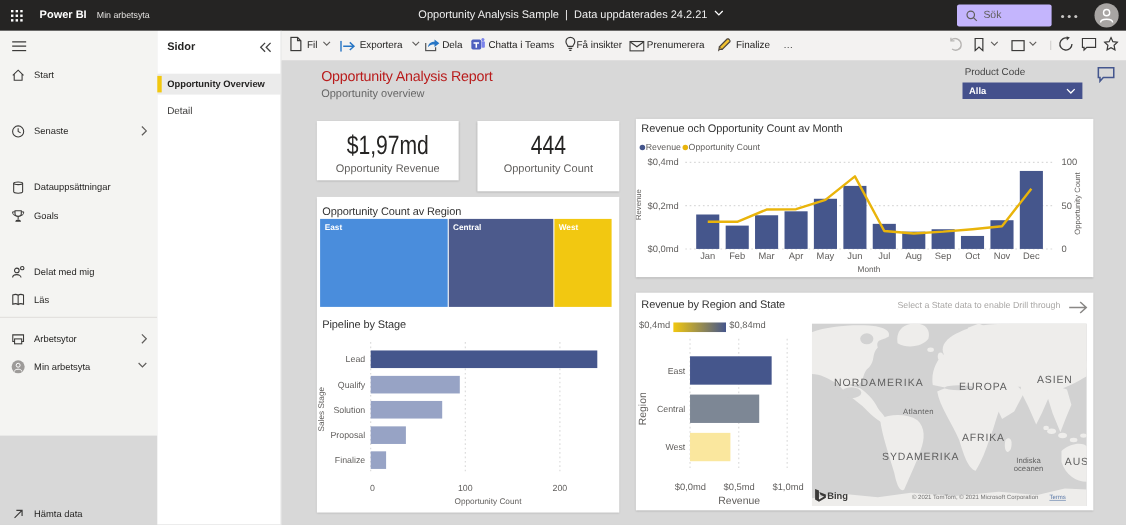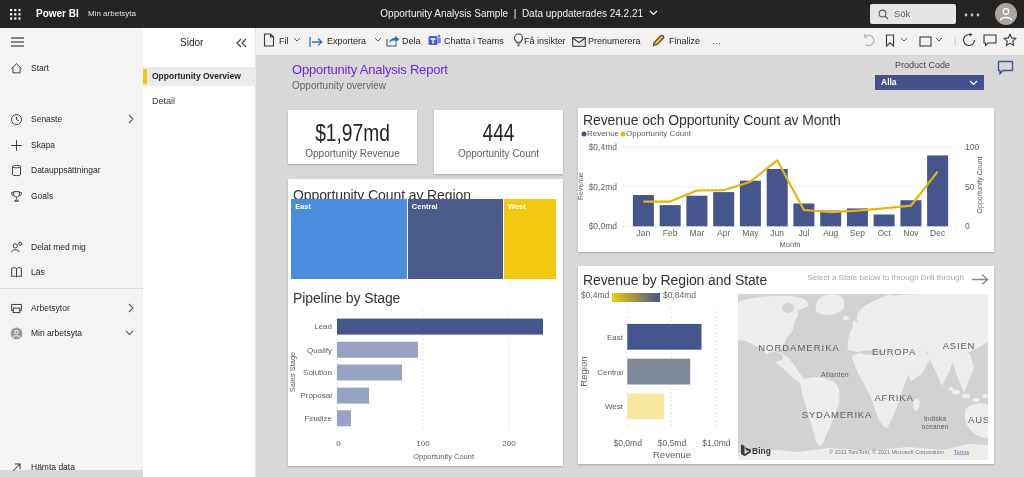--- a/index.html
+++ b/index.html
@@ -4,50 +4,50 @@
 <style>
 * { margin:0; padding:0; box-sizing:border-box; }
 html,body { width:1024px; height:477px; overflow:hidden; }
 body { font-family:"Liberation Sans", sans-serif; position:relative; background:#d8d8d8; }
 .abs { position:absolute; }
 
 #topbar { position:absolute; left:0; top:0; width:1024px; height:28px; background:#252423; color:#fff; }
 #topbar .brand { position:absolute; left:36px; top:0; line-height:28px; font-size:10px; font-weight:bold; color:#fff; }
 #topbar .ws { position:absolute; left:88px; top:0; line-height:28px; font-size:8px; color:#e3e1df; }
 #topbar .center { position:absolute; left:0; right:0; top:0; text-align:center; text-indent:14px; line-height:28px; font-size:10px; color:#f0f0f0; }
-#searchbox { position:absolute; left:870px; top:4px; width:86px; height:20px; background:#e5e5e5; border-radius:2px; color:#605e5c; font-size:9.5px; line-height:20px; }
+#searchbox { position:absolute; left:870px; top:4px; width:86px; height:20px; background:#c4b5fd; border-radius:2px; color:#605e5c; font-size:9.5px; line-height:20px; }
 #searchbox .stxt { position:absolute; left:24px; top:0; }
 #dots3 { position:absolute; left:964px; top:0; line-height:26px; color:#d0cecd; font-size:13px; letter-spacing:1px; }
 #avatar { position:absolute; left:995px; top:3px; width:22px; height:22px; border-radius:50%; background:#a8a5a3; }
 
-#nav { position:absolute; left:0; top:28px; width:143px; height:442px; background:#f4f4f2; }
+#nav { position:absolute; left:0; top:28px; width:143px; height:368px; background:#f4f4f2; }
 .navitem { position:absolute; left:0; width:143px; height:25px; }
 .navitem .ic { position:absolute; left:10px; top:6px; width:13px; height:13px; }
 .navitem .lbl { position:absolute; left:31px; top:0; line-height:25px; font-size:8.5px; color:#252423; }
 .navitem .chev { position:absolute; right:9px; top:0; line-height:25px; font-size:10px; color:#605e5c; }
 #navsep { position:absolute; left:0; top:288px; width:143px; height:1px; background:#e1dfdd; }
 
 #sidor { position:absolute; left:143px; top:28px; width:113px; height:449px; background:#ffffff; border-right:1px solid #e3e3e3; }
-#sidor .hdr { position:absolute; left:9px; top:9px; font-size:10px; font-weight:normal; color:#252423;margin-left:28px; }
+#sidor .hdr { position:absolute; left:9px; top:9px; font-size:10px; font-weight:bold; color:#252423; }
 #sidor .coll { position:absolute; right:8px; top:7px; font-size:13px; color:#605e5c; }
 #pgsel { position:absolute; left:0; top:39px; width:113px; height:19px; background:#ebebeb; }
 #pgsel .bar { position:absolute; left:0; top:2px; width:4px; height:15px; background:#F2C80F; }
 #pgsel .t { position:absolute; left:9px; top:0; line-height:19px; font-size:8.5px; font-weight:bold; color:#252423; white-space:nowrap; }
 #pgdet { position:absolute; left:9px; top:68px; font-size:9px; color:#3b3a39; }
 
 #toolbar { position:absolute; left:256px; top:28px; width:768px; height:27px; background:#f3f2f1; color:#252423; font-size:9px; }
 .tbi { position:absolute; top:0; height:27px; line-height:27px; white-space:nowrap; }
 .tbi svg { vertical-align:-3px; } .tbi.cv svg { vertical-align:2px; }
 
 #canvas { position:absolute; left:256px; top:55px; width:768px; height:422px; background:#d8d8d8; }
 .card { position:absolute; background:#fff; box-shadow:0 0.6px 1.8px rgba(0,0,0,.22); }
-.ctitle { position:absolute; font-size:14px; letter-spacing:-0.1px; color:#333333; }
-#rpt-title { position:absolute; left:36px; top:7px; font-size:13px; letter-spacing:-0.2px; color:#6d28d9; }
+.ctitle { position:absolute; font-size:10px; letter-spacing:-0.1px; color:#333333; }
+#rpt-title { position:absolute; left:36px; top:7px; font-size:13px; letter-spacing:-0.2px; color:#b91c1c; }
 #rpt-sub { position:absolute; left:36px; top:25px; font-size:10px; color:#666; }
-#pc-label { position:absolute; left:639px; top:5px; font-size:9px; color:#444; }
+#pc-label { position:absolute; left:621px; top:5px; font-size:9px; color:#444; }
 #pc-drop { position:absolute; left:619px; top:20px; width:109px; height:15px; background:#44508c; color:#fff; }
 #pc-drop .v { position:absolute; left:6px; top:0; line-height:15px; font-size:8.5px; font-weight:bold; }
 
 .kpinum { position:absolute; left:0; width:100%; text-align:center; top:9px; font-size:24px; color:#252423; transform:scaleX(0.8); }
 .kpilbl { position:absolute; left:0; width:100%; text-align:center; top:38px; font-size:10px; color:#605e5c; }
 </style>
 </head>
 <body>
 <div id="topbar">
   <svg class="abs" style="left:10px;top:9px" width="11" height="11">
@@ -104,26 +104,20 @@
     </div>
   <div class="navitem" style="top:79px">
       <svg class="ic" viewBox="0 0 16 16">
         <circle cx="8" cy="8" r="6.2" fill="none" stroke="#3b3a39" stroke-width="1.2"></circle>
         <path d="M8 4.5 V8 L10.8 9.6" fill="none" stroke="#3b3a39" stroke-width="1.2"></path>
       </svg>
       <div class="lbl">Senaste</div>
       <div class="chev" style="top:7px;line-height:10px"><svg width="6" height="10">
           <path d="M1 1 L5 5 L1 9" stroke="#605e5c" stroke-width="1.1" fill="none"></path>
         </svg></div>
-    </div>
-  <div class="navitem" style="top:104.5px">
-      <svg class="ic" viewBox="0 0 16 16">
-        <path d="M8 1.5 V14.5 M1.5 8 H14.5" stroke="#3b3a39" stroke-width="1.2"></path>
-      </svg>
-      <div class="lbl">Skapa</div>
     </div>
   <div class="navitem" style="top:155.5px">
       <svg class="ic" viewBox="0 0 16 16">
         <path d="M4.5 2 H11.5 V6 C11.5 9 4.5 9 4.5 6 Z" fill="none" stroke="#3b3a39" stroke-width="1.2"></path>
         <path d="M4.5 3.2 H1.8 C1.8 6 3 7 4.8 7.2 M11.5 3.2 H14.2 C14.2 6 13 7 11.2 7.2" fill="none" stroke="#3b3a39" stroke-width="1.1"></path>
         <path d="M8 9 V11.5 M5.5 13.8 C5.5 12 10.5 12 10.5 13.8 Z" fill="none" stroke="#3b3a39" stroke-width="1.2"></path>
       </svg>
       <div class="lbl">Goals</div>
     </div>
   <div class="navitem" style="top:130px">
@@ -369,21 +363,21 @@
 <text x="50.5" y="140" font-size="8" fill="#605e5c" text-anchor="middle">0</text>
 <text x="135" y="140" font-size="8" fill="#605e5c" text-anchor="middle">100</text>
 <text x="221" y="140" font-size="8" fill="#605e5c" text-anchor="middle">200</text>
 <text x="155.6" y="152.5" font-size="7.5" fill="#605e5c" text-anchor="middle">Opportunity Count</text>
 <text x="6.7" y="66" font-size="7.5" fill="#605e5c" text-anchor="middle" transform="rotate(-90 6.7 66)">Sales Stage</text>
 </svg>
     </div>
 
   <div class="card" id="regioncard" style="left:322px;top:211px;width:416px;height:198px">
       <div class="ctitle" style="left:5px;top:6px">Revenue by Region and State</div>
-<div style="position:absolute;left:150px;top:7px;width:236px;text-align:right;font-size:8px;color:#a9a7a5">Select a State below to through Drill through</div>
+<div style="position:absolute;left:150px;top:7px;width:236px;text-align:right;font-size:8px;color:#a9a7a5">Select a State data to enable Drill through</div>
 <svg style="position:absolute;left:393px;top:7px" width="18" height="13" viewBox="0 0 18 13">
         <path d="M1 6.5 H16 M11 1.5 L16.5 6.5 L11 11.5" fill="none" stroke="#8a8886" stroke-width="1.4"></path>
       </svg>
 <div style="position:absolute;left:3px;top:24px;font-size:8.5px;color:#605e5c">$0,4md</div>
 <svg style="position:absolute;left:34px;top:27px" width="48" height="9">
         <defs>
           <linearGradient id="gl" x1="0" y1="0" x2="1" y2="0">
             <stop offset="0" stop-color="#F2C80F"></stop>
             <stop offset="1" stop-color="#45568C"></stop>
           </linearGradient>

